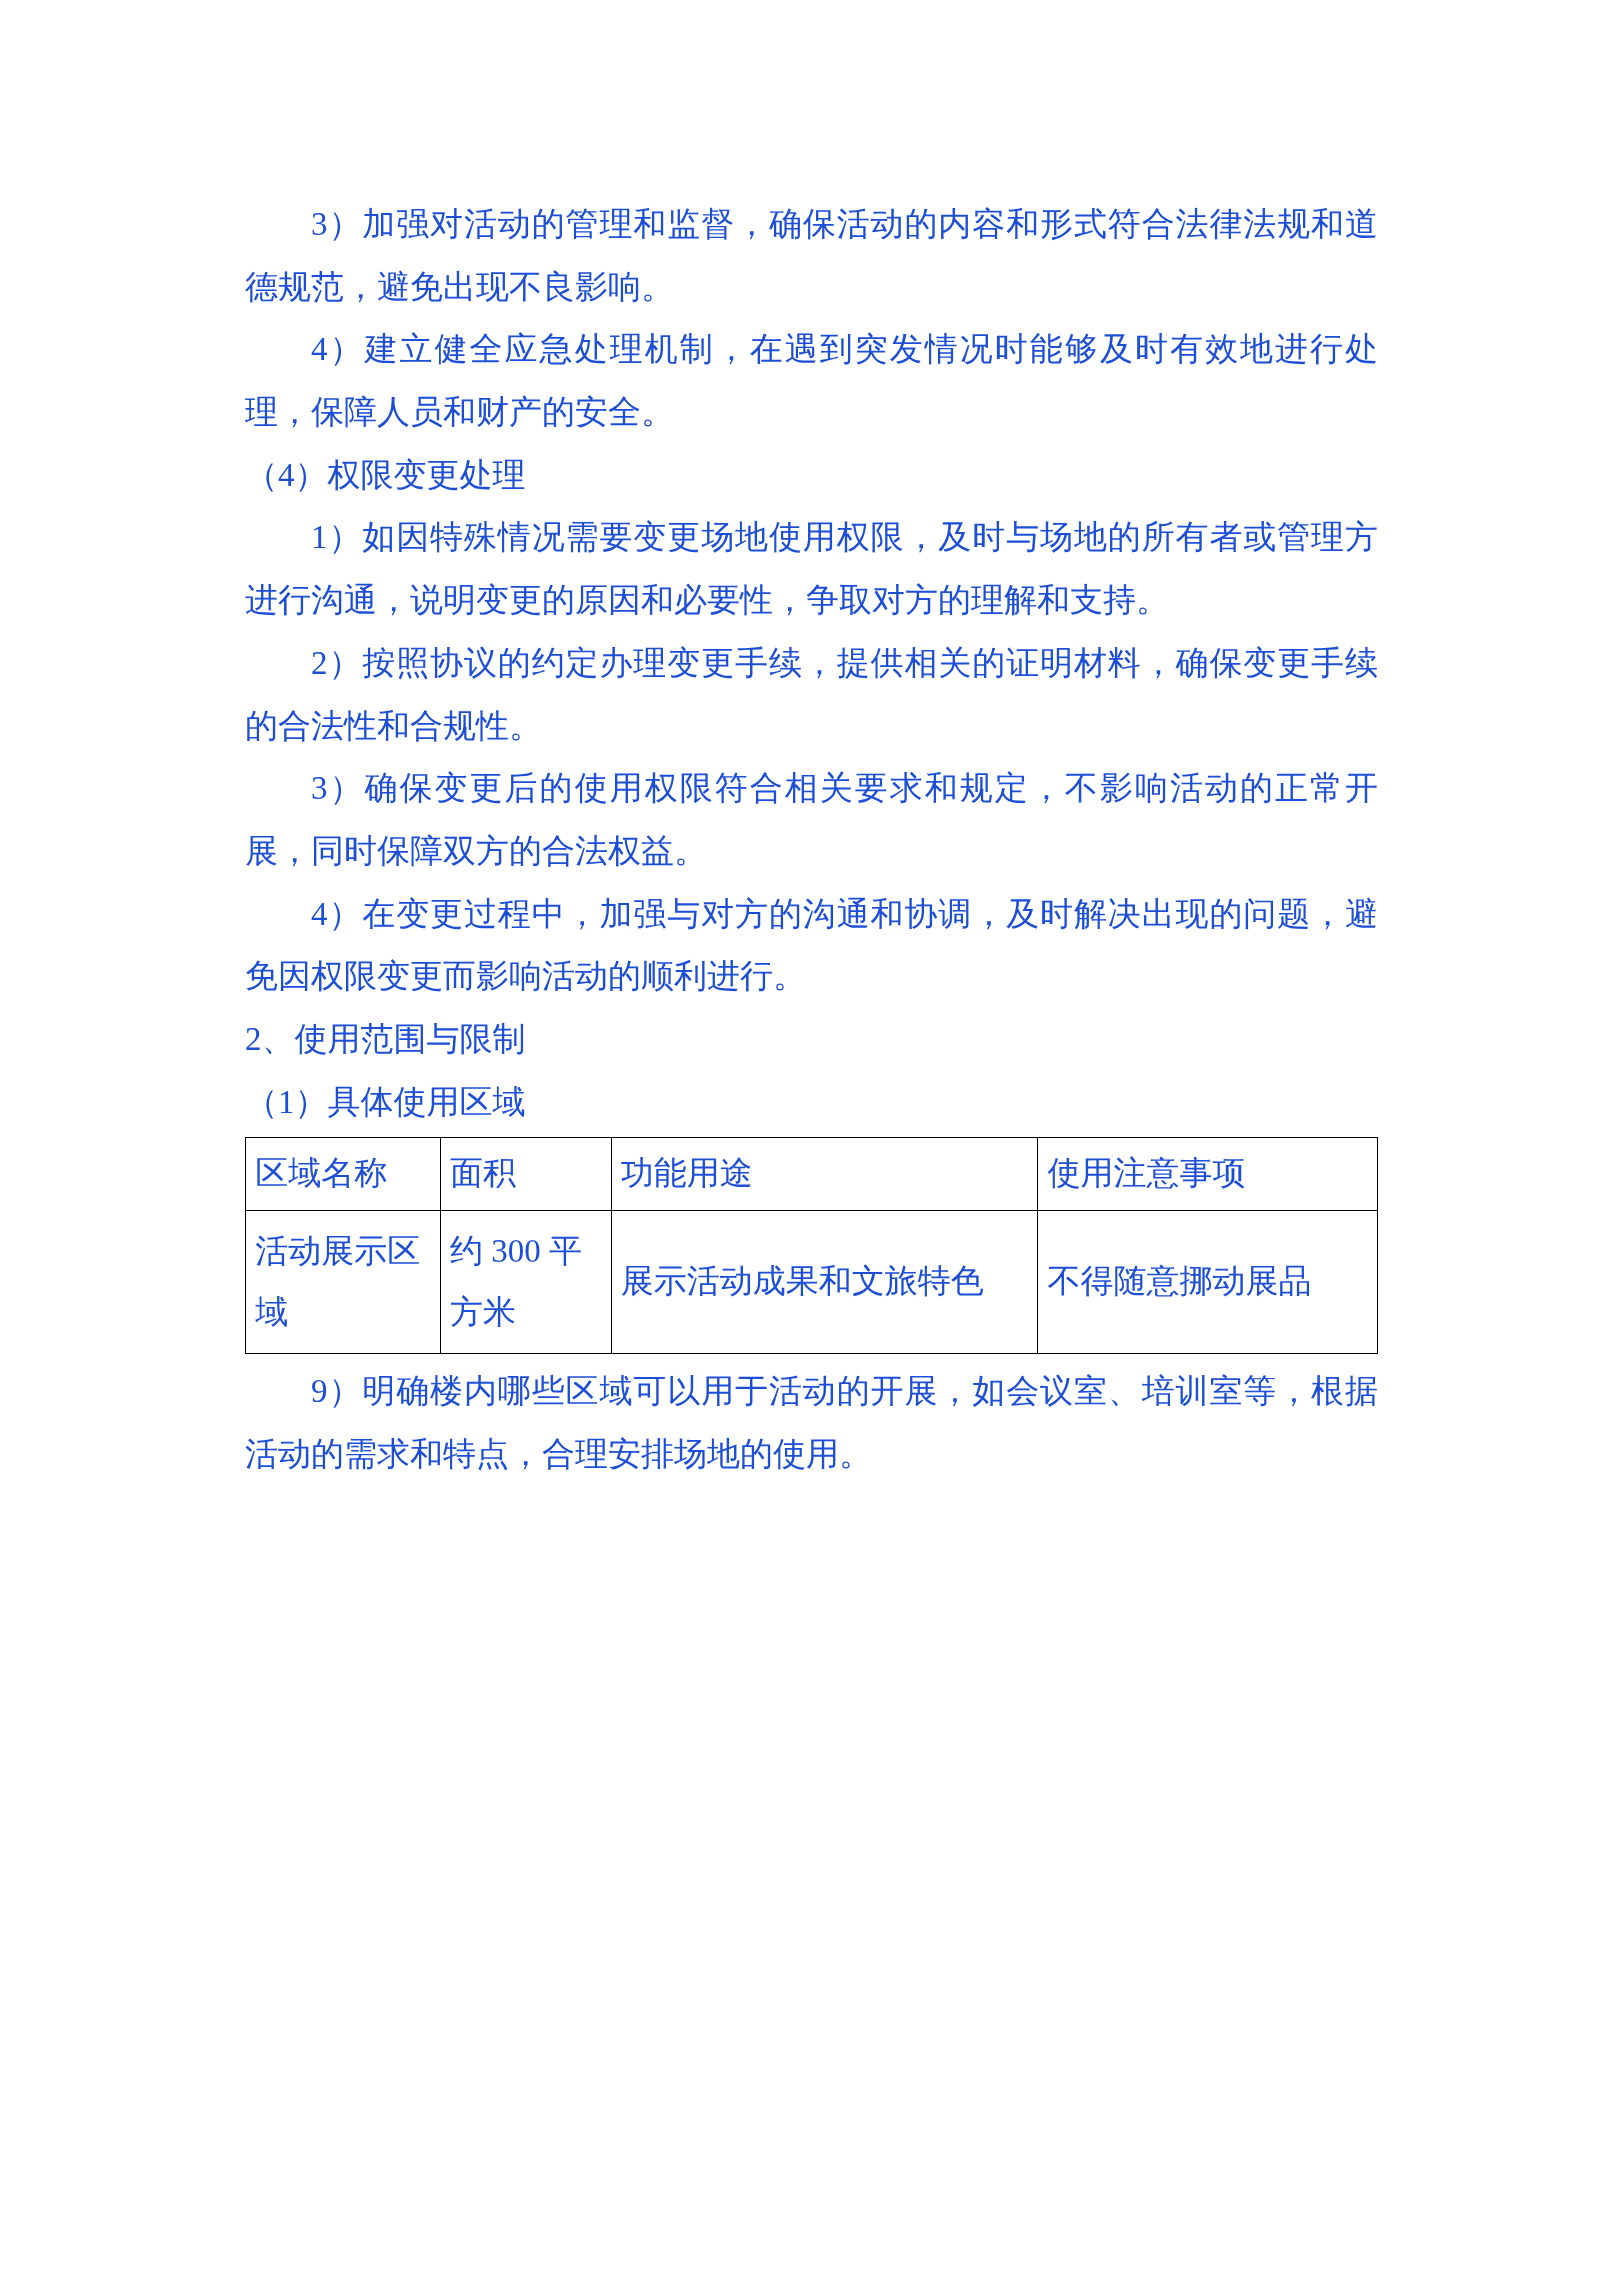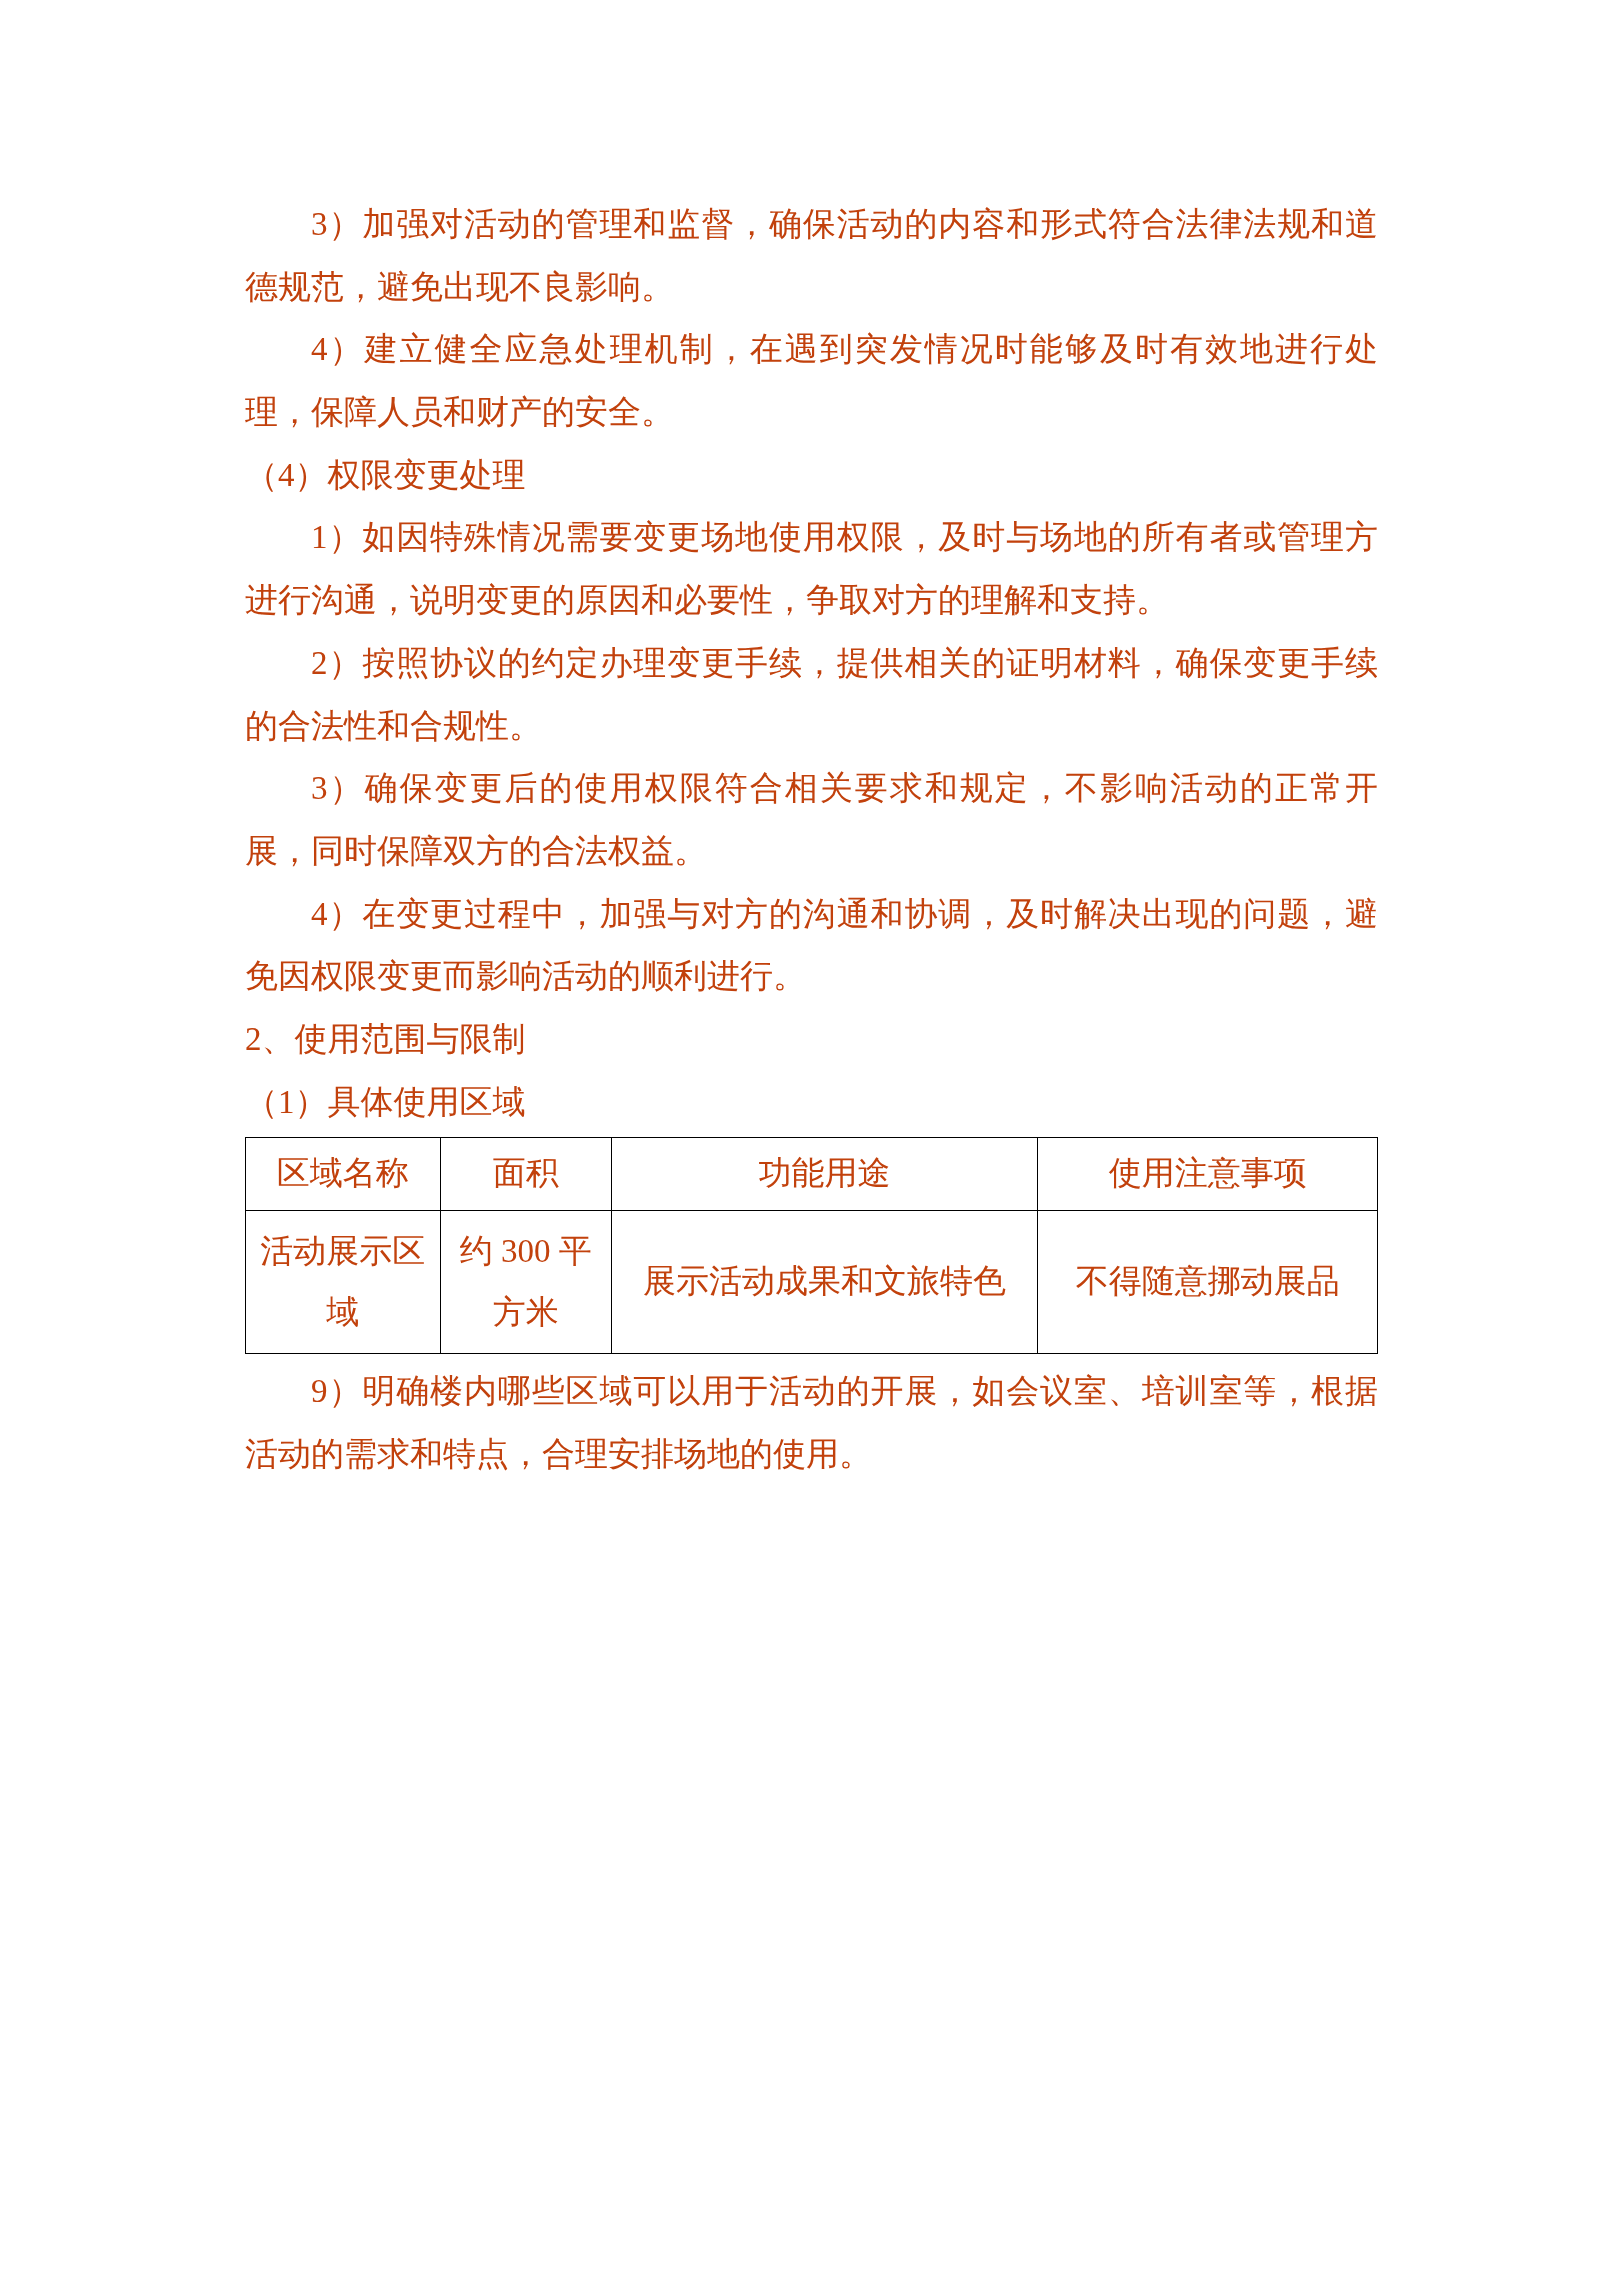--- a/index.html
+++ b/index.html
@@ -11,40 +11,39 @@
     position: relative;
     width: 1623px;
     height: 2295px;
     margin: 0 auto;
     background: #ffffff;
     box-sizing: border-box;
     padding: 193px 245px 131px 245px;
     font-family: "Liberation Serif", "DejaVu Serif", serif;
     font-size: 33px;
     line-height: 1.9;
-    color: #c2410c;
+    color: #1d4ed8;
     overflow: hidden;
   }
   p {
     margin: 0;
     padding: 0;
     text-align: justify;
   }
   p.indent {
     text-indent: 2em;
   }
   table.area-table {
     border-collapse: collapse;
     width: 100%;
     margin: 3.9px 0 6.5px 0;
     table-layout: fixed;
   }
   table.area-table td {
     border: 1.3px solid #000000;
-    text-align: center;
     vertical-align: middle;
     padding: 5.2px 9.2px;
     line-height: 1.85;
     box-sizing: border-box;
     word-break: break-all;
   }
   tr.header-row td {
     height: 69px;
     font-weight: normal;
   }

